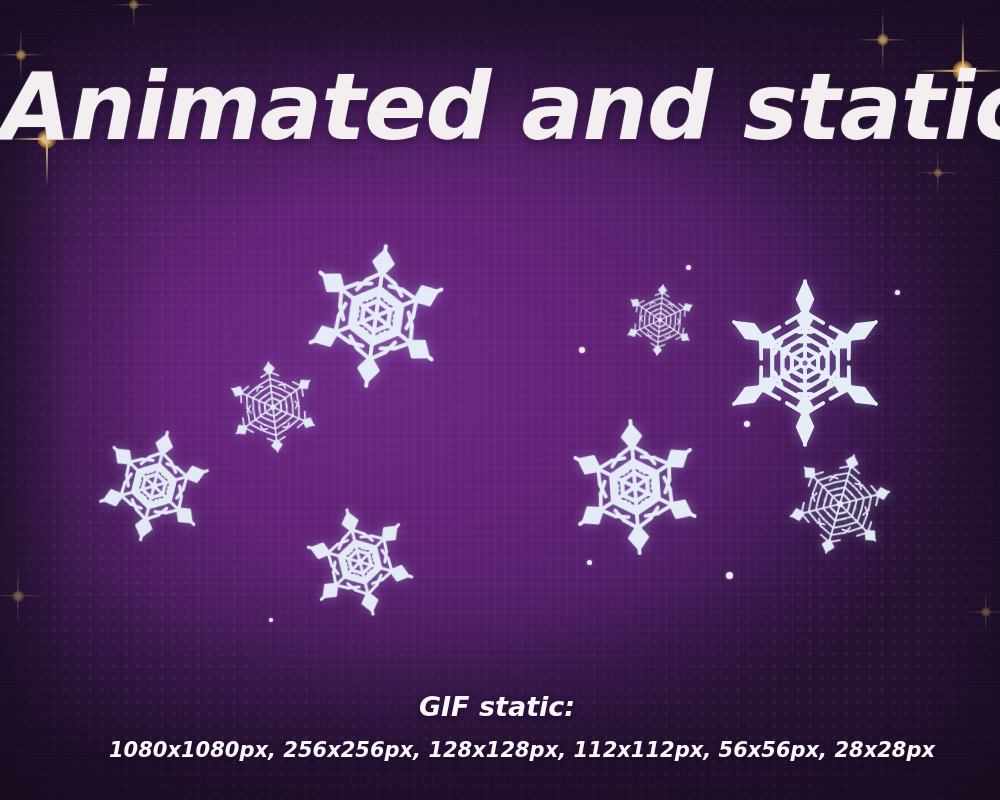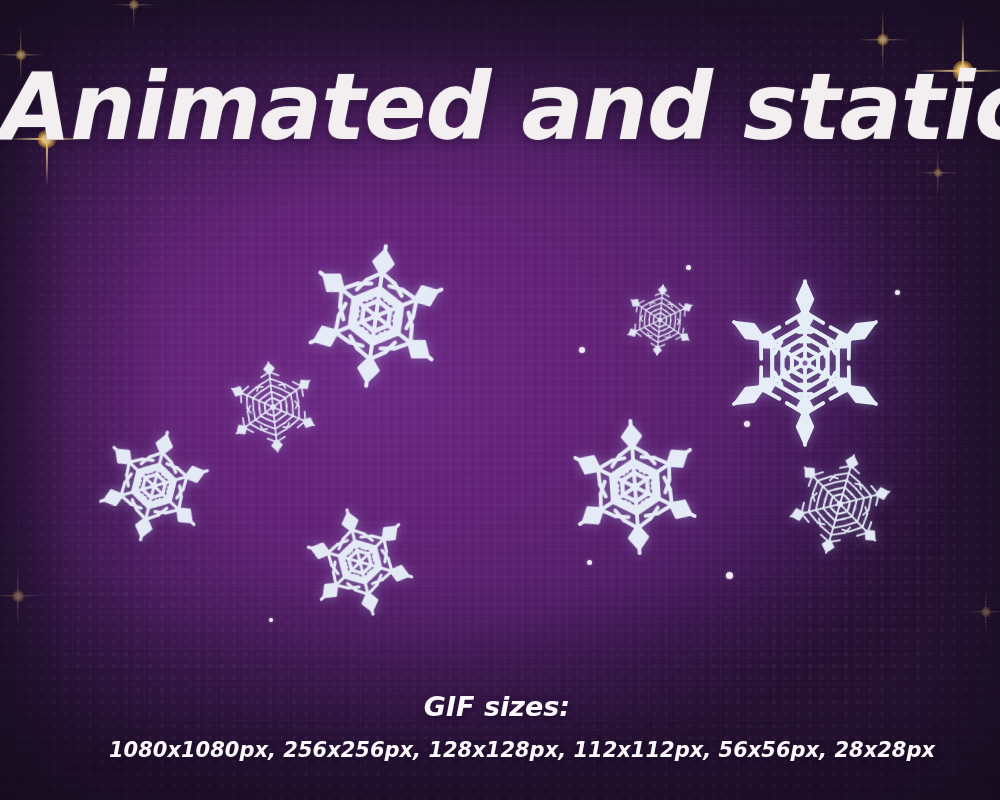--- a/index.html
+++ b/index.html
@@ -756,20 +756,20 @@
     </g>
     <circle cx="50" cy="50" r="2.6" fill="#e9f2fb"></circle>
   </svg>
       </div>
     </div>
 
   <div class="title">Animated and static</div>
 
   <div class="sizes-block">
     <div class="size-line line-gif">
-      <span class="size-label">GIF sizes:</span>
+      <span class="size-label">GIF static:</span>
     </div>
     <div class="size-line line-png">
       <span class="size-values">1080x1080px, 256x256px, 128x128px, 112x112px, 56x56px, 28x28px</span>
     </div>
   </div>
 
 </div>
 
 </body></html>

